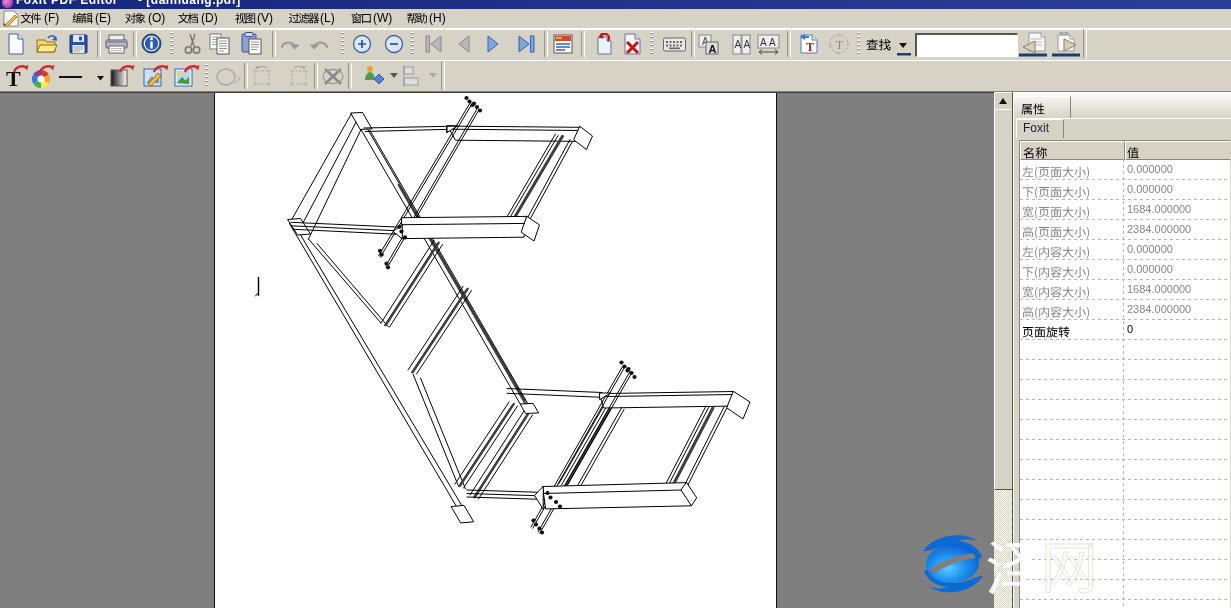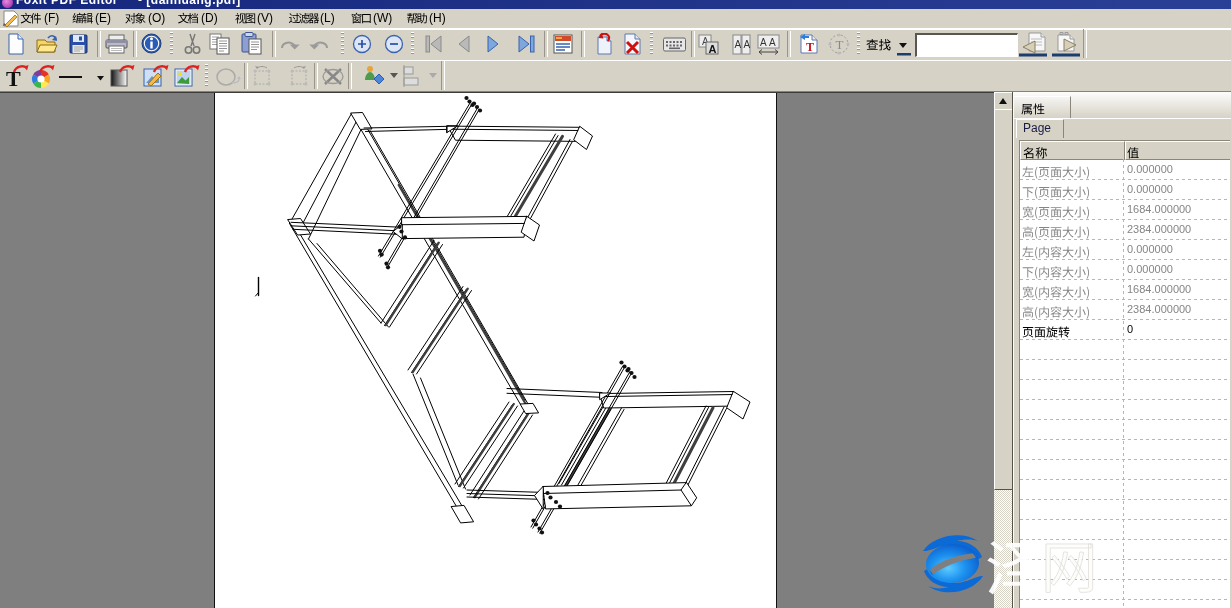--- a/index.html
+++ b/index.html
@@ -439,21 +439,21 @@
       <path d="M5 1L9 7H1z" fill="#111"></path>
     </svg>
 <div class="abs" style="left:994px;top:109px;width:17px;height:379px;background:#d6d2c6;border:1px solid;border-color:#fff #55524c #55524c #fff"></div>
 
 <div class="abs" style="left:1012px;top:92px;width:1px;height:516px;background:#55524c"></div>
 <div class="abs" style="left:1013px;top:92px;width:218px;height:516px;background:#d6d2c6;border-left:1px solid #fdfdfa"></div>
 <div class="abs" style="left:1014px;top:92px;width:217px;height:26px;background:linear-gradient(180deg,#fdfdfc,#d6d2c6)"></div>
 <div class="abs" style="left:1014px;top:96px;width:56px;height:22px;border-right:1px solid #8a867c;border-top:1px solid #fff"></div>
 <div class="abs" style="left:1014px;top:118px;width:217px;height:1px;background:#fff"></div>
 <div class="abs" style="left:1016px;top:119px;width:46px;height:18px;background:#d6d2c6;border-left:1px solid #fff;border-top:1px solid #fff;border-right:1px solid #8a867c"></div>
-<div class="abs" style="left:1023px;top:121px;font:12px 'Liberation Sans',sans-serif;color:#1a1a46">Page</div>
+<div class="abs" style="left:1023px;top:121px;font:12px 'Liberation Sans',sans-serif;color:#1a1a46">Foxit</div>
 
 <div class="abs" style="left:1019px;top:140px;width:210px;height:468px;background:#fff;border-left:1px solid #8a867c;border-top:1px solid #8a867c"></div>
 <div class="abs" style="left:1020px;top:141px;width:103px;height:17px;background:#d6d2c6;border-right:1px solid #8a867c;border-bottom:1px solid #8a867c;border-top:1px solid #fff;border-left:1px solid #fff"></div>
 <div class="abs" style="left:1125px;top:141px;width:104px;height:17px;background:#d6d2c6;border-bottom:1px solid #8a867c;border-top:1px solid #fff;border-left:1px solid #fff"></div>
 <div style="position:absolute;left:1127px;top:163px;font:11px 'Liberation Sans',sans-serif;color:#858585">0.000000</div>
 <div style="position:absolute;left:1127px;top:183px;font:11px 'Liberation Sans',sans-serif;color:#858585">0.000000</div>
 <div style="position:absolute;left:1127px;top:203px;font:11px 'Liberation Sans',sans-serif;color:#858585">1684.000000</div>
 <div style="position:absolute;left:1127px;top:223px;font:11px 'Liberation Sans',sans-serif;color:#858585">2384.000000</div>
 <div style="position:absolute;left:1127px;top:243px;font:11px 'Liberation Sans',sans-serif;color:#858585">0.000000</div>
 <div style="position:absolute;left:1127px;top:263px;font:11px 'Liberation Sans',sans-serif;color:#858585">0.000000</div>

